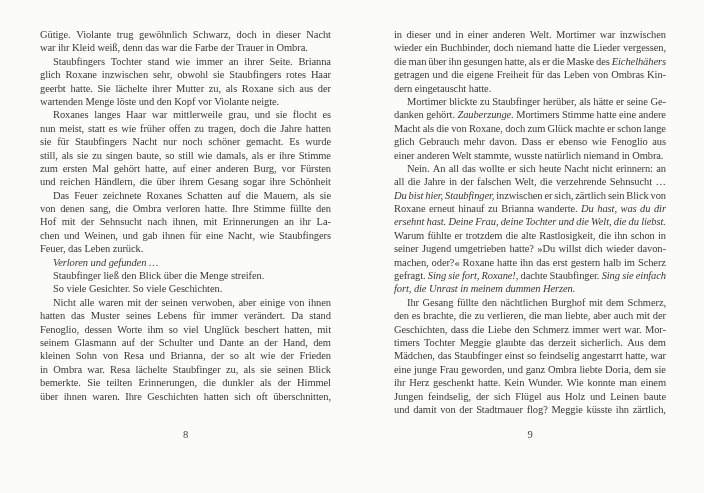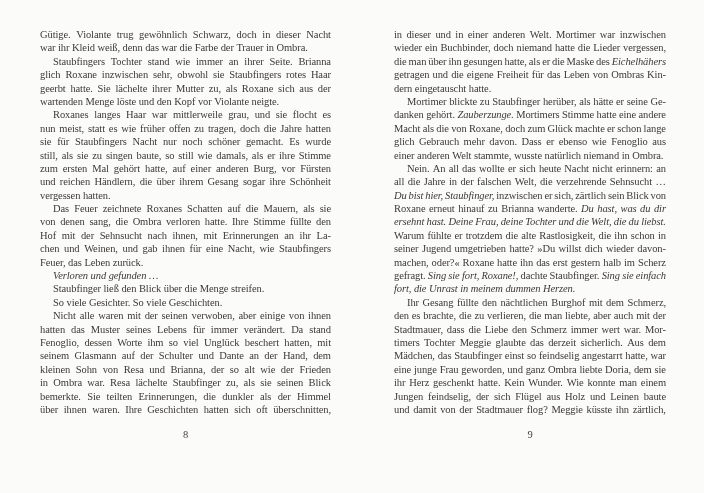--- a/index.html
+++ b/index.html
@@ -202,24 +202,20 @@
           <span class="w">reichen</span>
           <span class="w">Händlern,</span>
           <span class="w">die</span>
           <span class="w">über</span>
           <span class="w">ihrem</span>
           <span class="w">Gesang</span>
           <span class="w">sogar</span>
           <span class="w">ihre</span>
           <span class="w">Schönheit</span>
         </div>
-        <div class="line l">
-          <span class="w">vergessen</span>
-          <span class="w">hatten.</span>
-        </div>
         <div class="line j in">
           <span class="w">Das</span>
           <span class="w">Feuer</span>
           <span class="w">zeichnete</span>
           <span class="w">Roxanes</span>
           <span class="w">Schatten</span>
           <span class="w">auf</span>
           <span class="w">die</span>
           <span class="w">Mauern,</span>
           <span class="w">als</span>
@@ -658,21 +654,21 @@
           <span class="w">verlieren,</span>
           <span class="w">die</span>
           <span class="w">man</span>
           <span class="w">liebte,</span>
           <span class="w">aber</span>
           <span class="w">auch</span>
           <span class="w">mit</span>
           <span class="w">der</span>
         </div>
         <div class="line j">
-          <span class="w">Stadtmauer,</span>
+          <span class="w">Geschichten,</span>
           <span class="w">dass</span>
           <span class="w">die</span>
           <span class="w">Liebe</span>
           <span class="w">den</span>
           <span class="w">Schmerz</span>
           <span class="w">immer</span>
           <span class="w">wert</span>
           <span class="w">war.</span>
           <span class="w">Mor-</span>
         </div>

